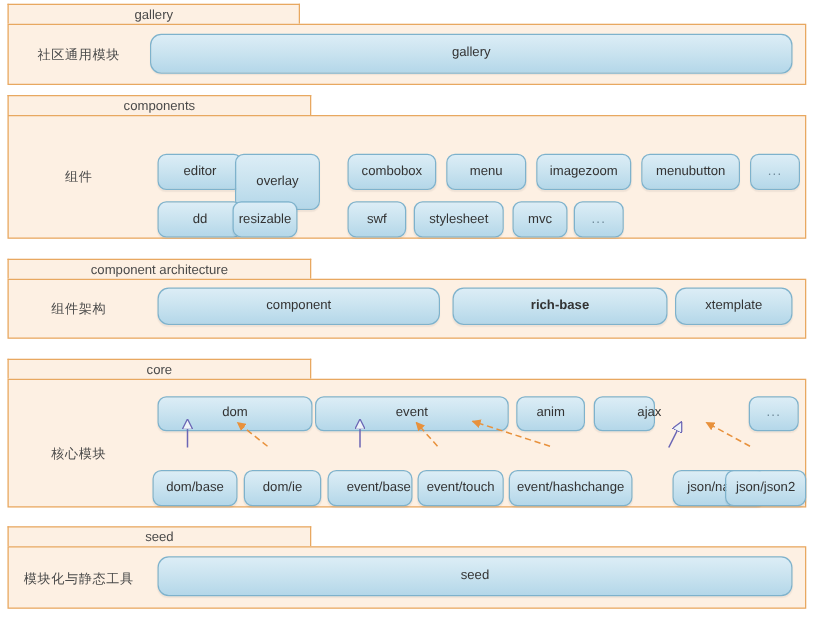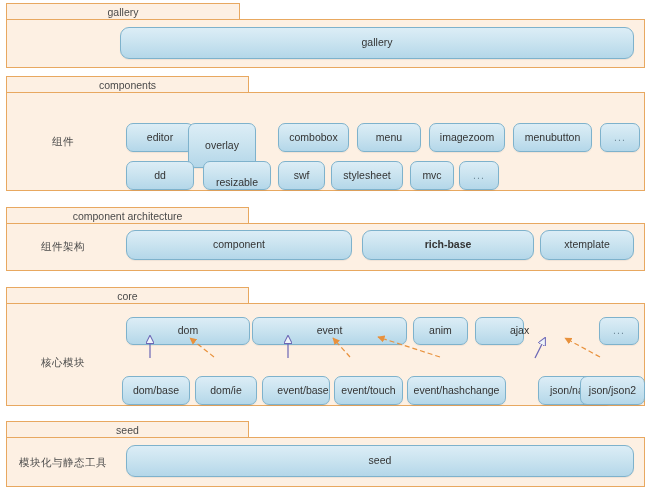--- a/index.html
+++ b/index.html
@@ -88,20 +88,21 @@
   }
 </style>
 </head>
 <body>
 
 <div class="package" style="left:6px; top:3px; width:639px; height:65px;">
   <div class="pkg-tab" style="width:234px;">
     <span>gallery</span>
   </div>
   <div class="pkg-body">
+    <div class="row-label" style="top:17px;">社区通用模块</div>
     <div class="node big" style="left:113px; top:7px; width:514px; height:32px;">
       <span>gallery</span>
     </div>
   </div>
 </div>
 
 <div class="package" style="left:6px; top:76px; width:639px; height:115px;">
   <div class="pkg-tab" style="width:243px;">
     <span>components</span>
   </div>
@@ -126,21 +127,21 @@
     <div class="node" style="left:506px; top:30px; width:79px; height:29px;">
       <span>menubutton</span>
     </div>
     <div class="node dots" style="left:593px; top:30px; width:40px; height:29px;">
       <span>...</span>
     </div>
 
     <div class="node" style="left:119px; top:68px; width:68px; height:29px;">
       <span>dd</span>
     </div>
-    <div class="node" style="left:196px; top:68px; width:68px; height:29px;align-items:flex-end;">
+    <div class="node" style="left:179px; top:68px; width:52px; height:29px;">
       <span>resizable</span>
     </div>
     <div class="node" style="left:271px; top:68px; width:47px; height:29px;">
       <span>swf</span>
     </div>
     <div class="node" style="left:324px; top:68px; width:72px; height:29px;">
       <span>stylesheet</span>
     </div>
     <div class="node" style="left:403px; top:68px; width:44px; height:29px;">
       <span>mvc</span>

